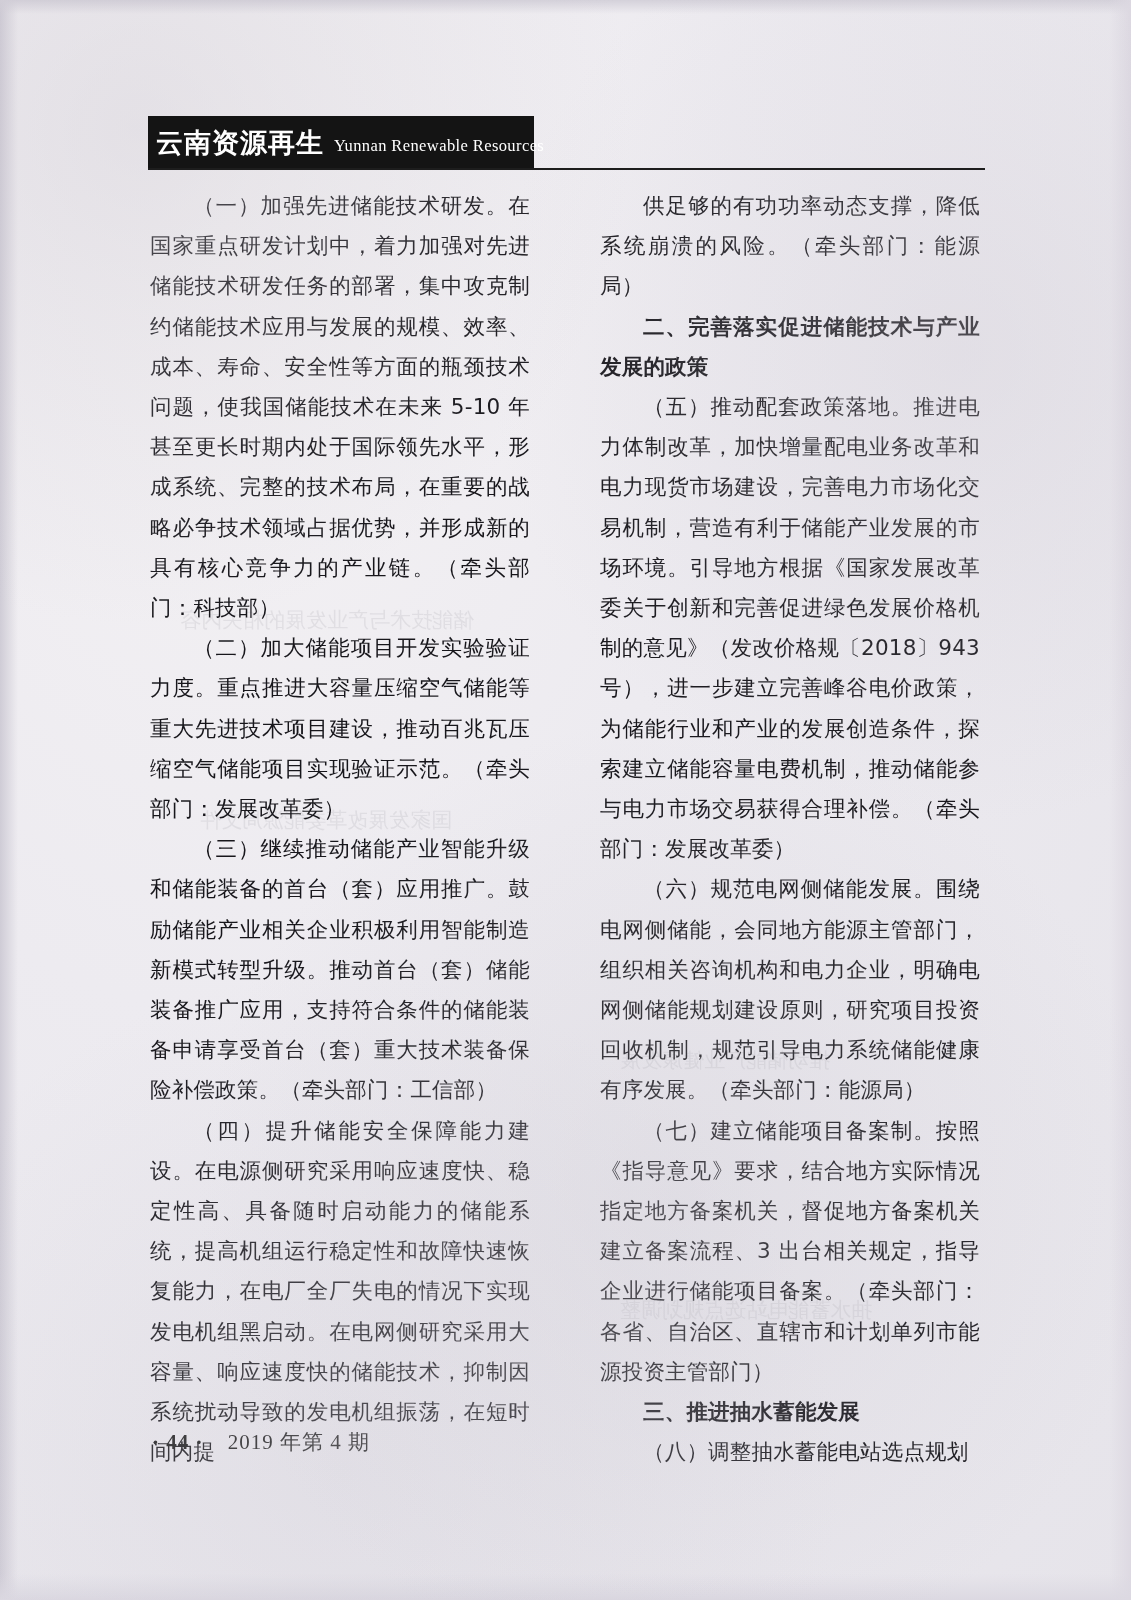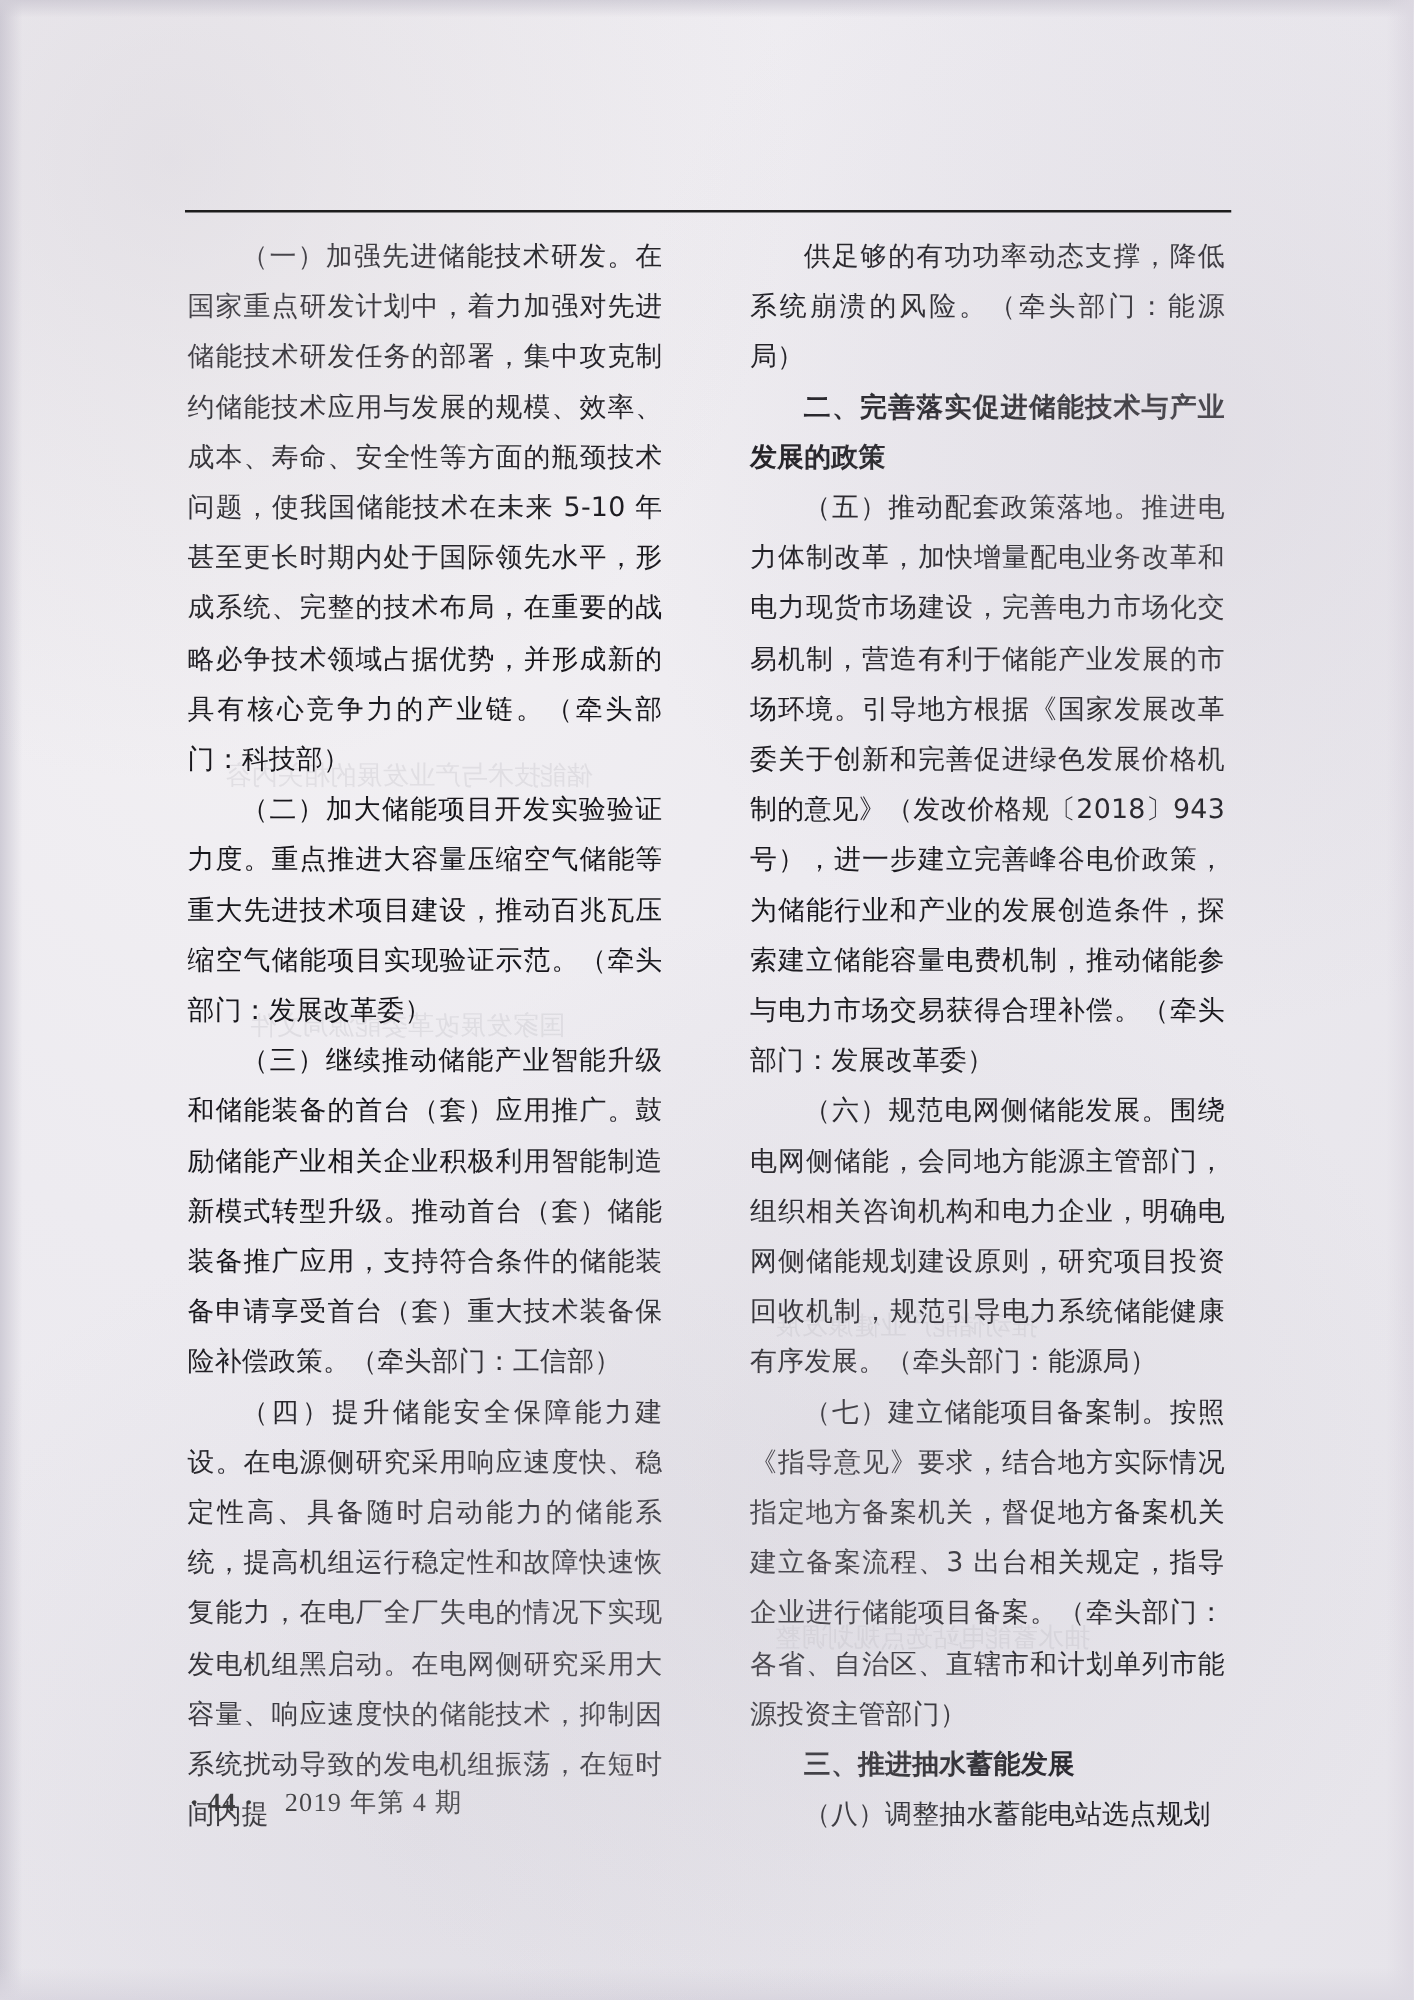--- a/index.html
+++ b/index.html
@@ -167,20 +167,24 @@
   <div class="scan-edge-left"></div>
   <div class="scan-edge-top"></div>
   <div class="scan-edge-right"></div>
   <div class="scan-edge-bottom"></div>
 
   <div class="ghost" style="left:180px; top:600px;">储能技术与产业发展的相关内容</div>
   <div class="ghost" style="left:200px; top:800px;">国家发展改革委能源局文件</div>
   <div class="ghost" style="left:620px; top:1040px;">推动储能产业健康发展</div>
   <div class="ghost" style="left:620px; top:1290px;">抽水蓄能电站选点规划调整</div>
 
+  <div class="masthead">
+    <span class="masthead-cn">云南资源再生</span>
+    <span class="masthead-en">Yunnan Renewable Resources</span>
+  </div>
   <div class="header-rule"></div>
 
   <div class="col col-left">
     <p class="para">（一）加强先进储能技术研发。在国家重点研发计划中，着力加强对先进储能技术研发任务的部署，集中攻克制约储能技术应用与发展的规模、效率、成本、寿命、安全性等方面的瓶颈技术问题，使我国储能技术在未来 5-10 年甚至更长时期内处于国际领先水平，形成系统、完整的技术布局，在重要的战略必争技术领域占据优势，并形成新的具有核心竞争力的产业链。（牵头部门：科技部）</p>
     <p class="para">（二）加大储能项目开发实验验证力度。重点推进大容量压缩空气储能等重大先进技术项目建设，推动百兆瓦压缩空气储能项目实现验证示范。（牵头部门：发展改革委）</p>
     <p class="para">（三）继续推动储能产业智能升级和储能装备的首台（套）应用推广。鼓励储能产业相关企业积极利用智能制造新模式转型升级。推动首台（套）储能装备推广应用，支持符合条件的储能装备申请享受首台（套）重大技术装备保险补偿政策。（牵头部门：工信部）</p>
     <p class="para">（四）提升储能安全保障能力建设。在电源侧研究采用响应速度快、稳定性高、具备随时启动能力的储能系统，提高机组运行稳定性和故障快速恢复能力，在电厂全厂失电的情况下实现发电机组黑启动。在电网侧研究采用大容量、响应速度快的储能技术，抑制因系统扰动导致的发电机组振荡，在短时间内提</p>
   </div>
 
   <div class="col col-right">

